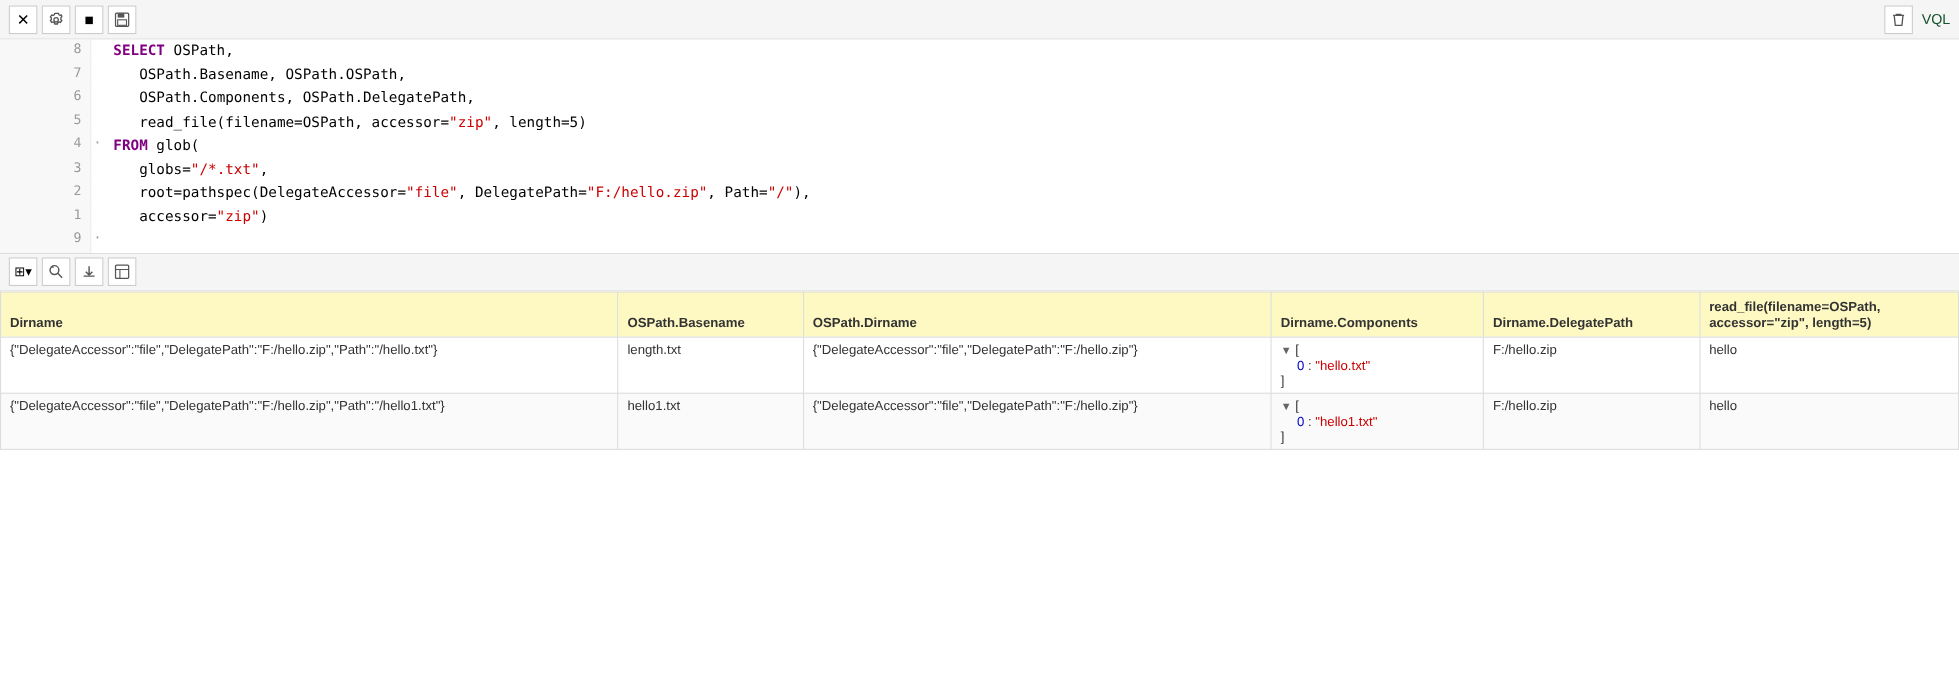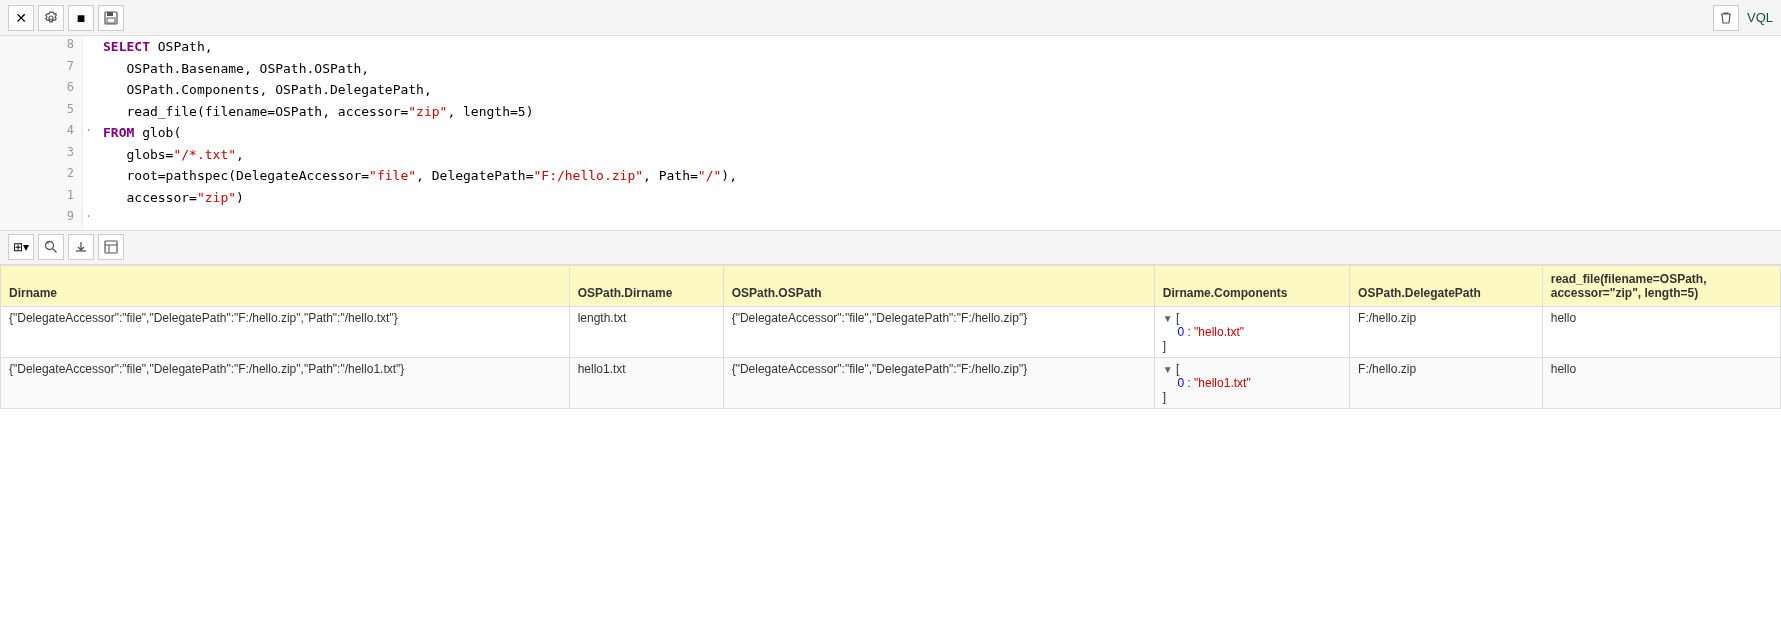--- a/index.html
+++ b/index.html
@@ -266,24 +266,24 @@
       <line x1="5" y1="5" x2="5" y2="13" stroke="#555" stroke-width="1"></line>
     </svg>
   </button>
 </div>
 
 <div class="results-area">
   <table>
     <thead>
       <tr>
         <th>Dirname</th>
+        <th>OSPath.Basename</th>
         <th>OSPath.Dirname</th>
-        <th>OSPath.OSPath</th>
         <th>Dirname.Components</th>
-        <th>OSPath.DelegatePath</th>
+        <th>Dirname.DelegatePath</th>
         <th style="white-space: pre-line;">read_file(filename=OSPath,
 accessor="zip", length=5)</th>
       </tr>
     </thead>
     <tbody>
 
       <tr>
         <td>{"DelegateAccessor":"file","DelegatePath":"F:/hello.zip","Path":"/hello.txt"}</td>
         <td>length.txt</td>
         <td>{"DelegateAccessor":"file","DelegatePath":"F:/hello.zip"}</td>

